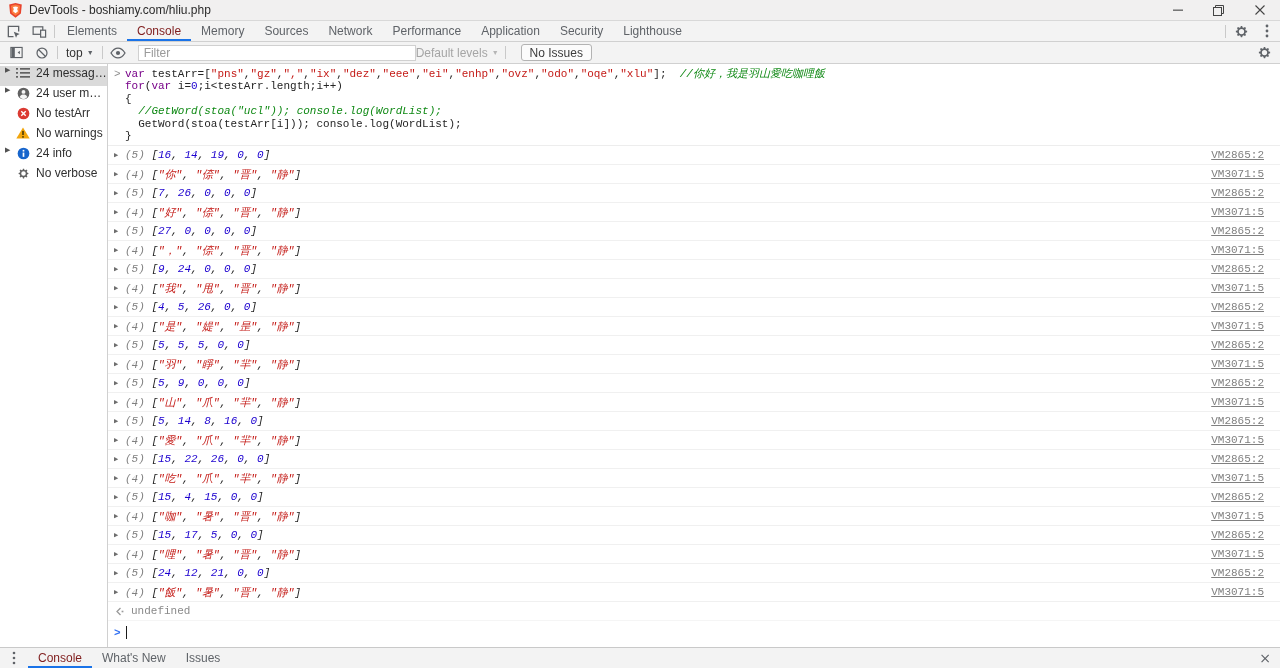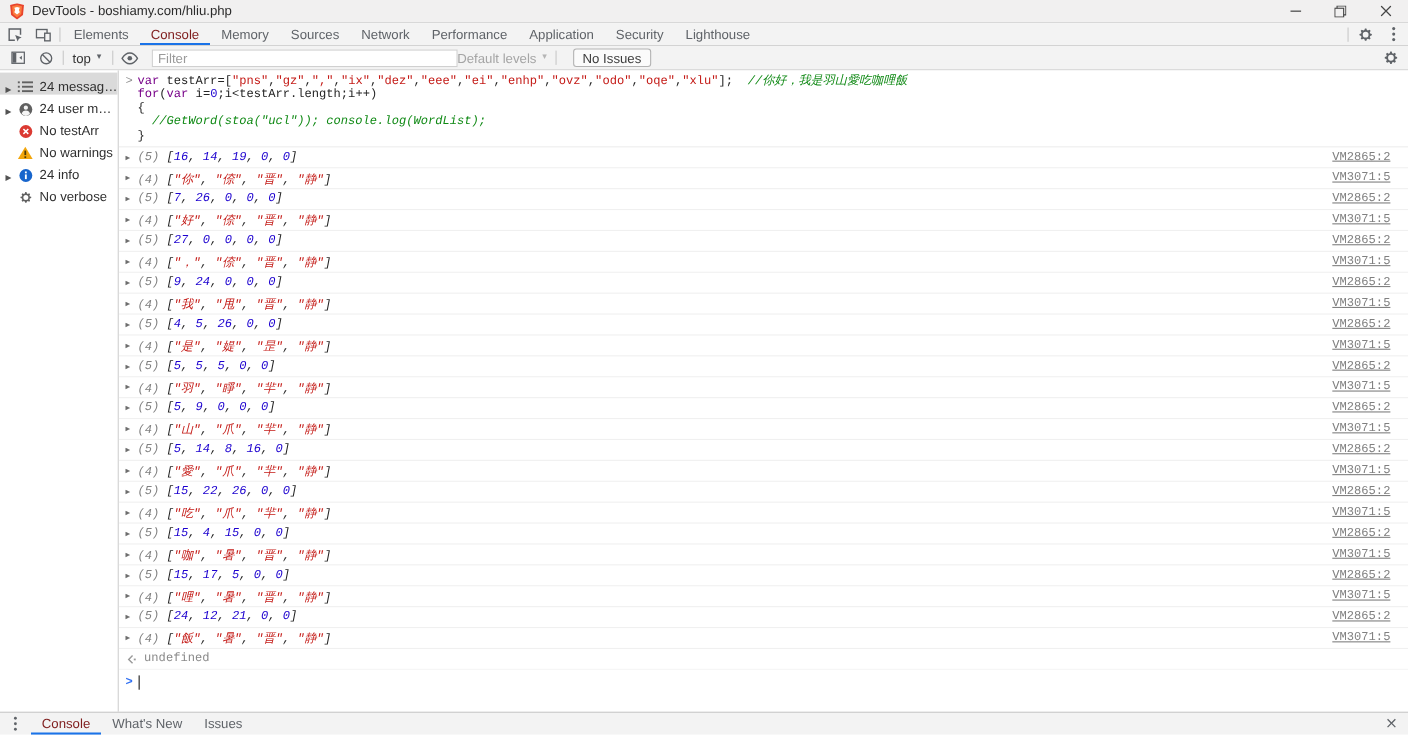--- a/index.html
+++ b/index.html
@@ -29,21 +29,21 @@
   .filter-input{width:278px;height:16px;border:1px solid #d0d0d0;background:#fff;
     font-family:inherit;font-size:12px;padding:0 5px;margin-left:7px;color:#ec4899;outline:none}
   .filter-input::placeholder{color:#9a9a9a}
   .levels-dd{display:flex;align-items:center;margin-left:0;color:#a5a5a5}
   .levels-dd .dd-arrow{color:#b5b5b5}
   .issues-btn{border:1px solid #b3b3b3;border-radius:3px;background:#fbfbfb;height:17px;
     display:flex;align-items:center;padding:0 8px;margin-left:9px;color:#3c3c3c}
   
   .main{display:flex;height:583px;background:#fff}
   .sidebar{width:108px;flex:none;border-right:1px solid #d0d0d0;padding-top:2px;overflow:hidden}
-  .side-item{height:20px;display:flex;align-items:flex-end;padding-left:5px;white-space:nowrap;color:#303030}
+  .side-item{height:20px;display:flex;align-items:flex-start;padding-left:5px;white-space:nowrap;color:#303030}
   .side-item.selected{background:#dadada}
   .side-arrow{width:11px;flex:none;font-size:7px;color:#535353}
   .side-icon{width:14px;height:14px;flex:none;margin-right:6px;display:flex;align-items:center;justify-content:center}
   .side-label{overflow:hidden;text-overflow:ellipsis}
   
   .console{flex:1;font-family:"Liberation Mono","DejaVu Sans Mono",monospace;font-size:11px;color:#242424;overflow:hidden}
   .cmd{border-bottom:1px solid #ededed;padding:4px 0 3px;position:relative}
   .cmd-chev{position:absolute;left:6px;top:4px;color:#8f8f8f}
   .cmd-line{padding-left:17px;line-height:12.4px;white-space:pre}
   .k{color:#770088}
@@ -274,20 +274,21 @@
       </div>
     </div>
   <div class="console">
     <div class="cmd">
       <span class="cmd-chev">&gt;</span>
       <div>
           <div class="cmd-line"><span class="k">var</span><span class="d"> testArr=[</span><span class="s">"pns"</span><span class="d">,</span><span class="s">"gz"</span><span class="d">,</span><span class="s">","</span><span class="d">,</span><span class="s">"ix"</span><span class="d">,</span><span class="s">"dez"</span><span class="d">,</span><span class="s">"eee"</span><span class="d">,</span><span class="s">"ei"</span><span class="d">,</span><span class="s">"enhp"</span><span class="d">,</span><span class="s">"ovz"</span><span class="d">,</span><span class="s">"odo"</span><span class="d">,</span><span class="s">"oqe"</span><span class="d">,</span><span class="s">"xlu"</span><span class="d">];  </span><span class="c">//你好，我是羽山愛吃咖哩飯</span></div>
           <div class="cmd-line"><span class="k">for</span><span class="d">(</span><span class="k">var</span><span class="d"> i=</span><span class="n">0</span><span class="d">;i&lt;testArr.length;i++)</span></div>
           <div class="cmd-line"><span class="d">{</span></div>
           <div class="cmd-line"><span class="d">  </span><span class="c">//GetWord(stoa("ucl")); console.log(WordList);</span></div>
+          <div class="cmd-line"><span class="d">  GetWord(stoa(testArr[i])); console.log(WordList);</span></div>
           <div class="cmd-line"><span class="d">}</span></div>
         </div>
     </div>
     <div>
         <div class="log-row">
           <span class="tri">▶</span>
           <span class="preview"><span class="count">(5) </span><span class="d">[</span><span class="n">16</span><span class="d">, </span><span class="n">14</span><span class="d">, </span><span class="n">19</span><span class="d">, </span><span class="n">0</span><span class="d">, </span><span class="n">0</span><span class="d">]</span></span>
           <a class="vm">VM2865:2</a>
         </div>
         <div class="log-row">

